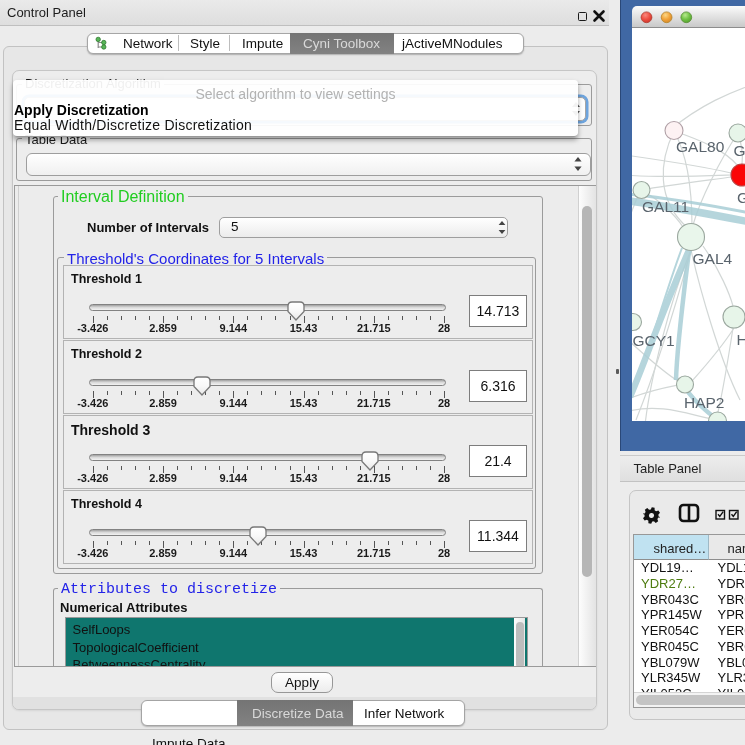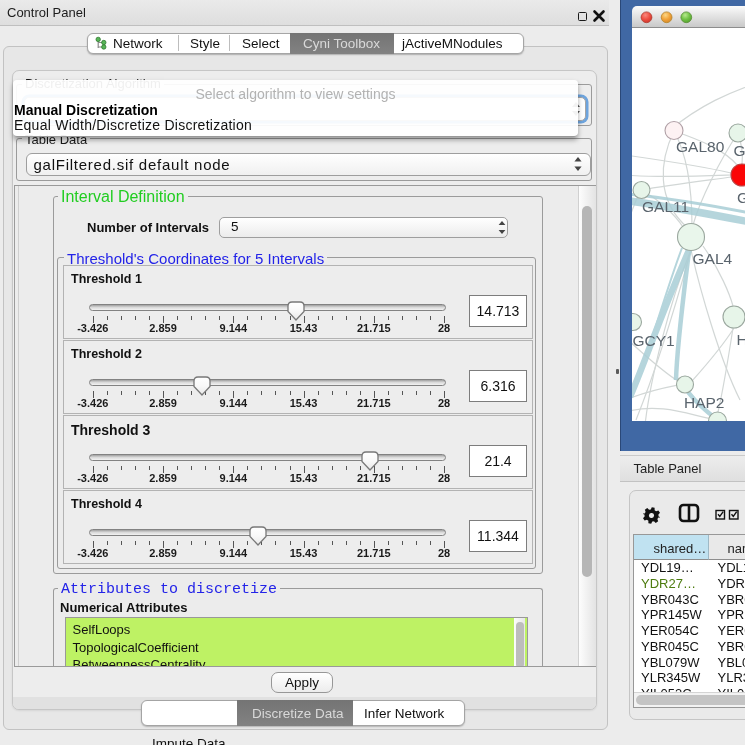--- a/index.html
+++ b/index.html
@@ -27,39 +27,38 @@
 
 <div class="abs" style="left:86.5px;top:32.5px;width:437px;height:21.5px;background:#ffffff;border:1px solid #a6a6a6;border-radius:6px;box-shadow:0 1px 1.5px rgba(0,0,0,0.25);"></div>
 <div class="abs" style="left:178px;top:35px;width:1px;height:16px;background:#bdbdbd;"></div>
 <div class="abs" style="left:229px;top:35px;width:1px;height:16px;background:#bdbdbd;"></div>
 <svg class="abs" style="left:95px;top:36px;" width="13" height="15" viewBox="0 0 13 15">
   <path d="M3.2 4 L3.2 12 M3.2 6.5 L8 6.5 M3.2 11 L8 11" stroke="#8a8a8a" stroke-width="1.2" fill="none"></path>
   <circle cx="3.2" cy="3.4" r="2.2" fill="#57b557" stroke="#2f7a2f" stroke-width="0.8"></circle>
   <circle cx="8.8" cy="6.5" r="2.2" fill="#57b557" stroke="#2f7a2f" stroke-width="0.8"></circle>
   <circle cx="8.8" cy="11" r="2.2" fill="#57b557" stroke="#2f7a2f" stroke-width="0.8"></circle>
 </svg>
-<div class="seglabel" style="left:113px;top:36px;">Network</div>
+<div class="seglabel" style="left:123px;top:36px;">Network</div>
 <div class="seglabel" style="left:190px;top:36px;">Style</div>
-<div class="seglabel" style="left:242px;top:36px;">Select</div>
+<div class="seglabel" style="left:242px;top:36px;">Impute</div>
 <div class="abs" style="left:290px;top:32.5px;width:103.5px;height:21.5px;background:linear-gradient(#747474,#828282);"></div>
 <div class="seglabel" style="left:303px;top:36px;color:#d9d9d9;">Cyni Toolbox</div>
 <div class="seglabel" style="left:402px;top:36px;">jActiveMNodules</div>
 
 <div class="grp" style="left:16px;top:83.5px;width:576px;height:42px;"></div>
 <div class="grpt" style="left:22px;top:75.5px;font-size:13px;color:#1c1c1c;">Discretization Algorithm</div>
 <div class="abs" style="left:24px;top:97px;width:562px;height:24px;background:#fff;border:1px solid #a5a5a5;border-radius:5px;box-shadow:0 0 0 2.5px rgba(95,155,218,0.9);"></div>
 <svg class="abs" style="left:570px;top:101px;" width="12" height="16" viewBox="0 0 12 16">
       <path d="M6 1 L10 6 L2 6 Z" fill="#555"></path>
       <path d="M6 15 L10 10 L2 10 Z" fill="#555"></path>
     </svg>
 
 <div class="grp" style="left:16px;top:138px;width:576px;height:43px;"></div>
 <div class="grpt" style="left:22px;top:131.5px;font-size:13px;color:#1a1a1a;background:#ededed;">Table Data</div>
 <div class="abs" style="left:26px;top:152.5px;width:565px;height:23px;background:linear-gradient(#ffffff,#f0f0f0);border:1px solid #9e9e9e;border-radius:6px;"></div>
-<div class="abs" style="left:33.5px;top:155.5px;font-size:15px;letter-spacing:0.75px;color:#111;">galFiltered.sif default node</div>
 <svg class="abs" style="left:573px;top:156px;" width="10" height="16" viewBox="0 0 10 16">
       <path d="M5 1 L8.6 5.5 L1.4 5.5 Z" fill="#444"></path>
       <path d="M5 15 L8.6 10.5 L1.4 10.5 Z" fill="#444"></path>
     </svg>
 
 <div class="abs" style="left:14px;top:185px;width:582px;height:482px;background:#ececec;border:1px solid #9a9a9a;"></div>
 <div class="abs" style="left:577.5px;top:186px;width:18px;height:480px;background:linear-gradient(to right,#fdfdfd,#e3e3e3);border-left:1px solid #d0d0d0;"></div>
 <div class="abs" style="left:18px;top:186px;width:1px;height:480px;background:#cfcfcf;"></div>
 <div class="abs" style="left:581.5px;top:206px;width:10px;height:371px;background:#b6b6b6;border-radius:5px;"></div>
 
@@ -255,37 +254,37 @@
           <stop offset="0.5" stop-color="#f8f8f8"></stop>
           <stop offset="1" stop-color="#e8e8e8"></stop>
         </linearGradient>
       </defs>
 <path d="M1 5 Q1 1 5 1 L13 1 Q17 1 17 5 L17 10.5 L9 19 L1 10.5 Z" fill="url(#thg3)" stroke="#787878" stroke-width="1.3"></path>
     </svg>
     <div class="abs" style="left:469px;top:520px;width:58px;height:32px;background:#fff;border:1px solid #7d7d7d;font-size:14px;color:#111;text-align:center;line-height:31px;">11.344</div>
 <div class="grp" style="left:52.5px;top:587.5px;width:490px;height:90px;border-bottom:none;"></div>
 <div class="grpt" style="left:58px;top:580.5px;font-size:15px;color:#2323e8;font-family:Liberation Mono, monospace;">Attributes to discretize</div>
 <div class="abs" style="left:60px;top:599.5px;font-size:13px;font-weight:bold;color:#111;">Numerical Attributes</div>
-<div class="abs" style="left:65px;top:617px;width:462.5px;height:49.5px;background:#bef264;border:1px solid #999;overflow:hidden;">
+<div class="abs" style="left:65px;top:617px;width:462.5px;height:49.5px;background:#0f766e;border:1px solid #999;overflow:hidden;">
   <div style="position:absolute;left:6.5px;top:3px;font-size:13px;color:#111;line-height:17.5px;">SelfLoops<br>TopologicalCoefficient<br>BetweennessCentrality</div>
   <div style="position:absolute;right:1.5px;top:0;width:11px;height:49px;background:linear-gradient(to right,#fcfcfc,#e8e8e8);"></div>
   <div style="position:absolute;right:2.5px;top:4px;width:8px;height:46px;background:#bdbdbd;border-radius:4px;"></div>
 </div>
 <div class="abs" style="left:15px;top:667px;width:580px;height:30px;background:#ededed;"></div>
 <div class="abs" style="left:271px;top:671.5px;width:62px;height:21.5px;background:linear-gradient(#ffffff,#ececec);border:1px solid #979797;border-radius:7px;font-size:13.5px;color:#111;text-align:center;line-height:20px;">Apply</div>
 
 <div class="abs" style="left:141px;top:700px;width:324px;height:25.5px;background:#ffffff;border:1px solid #a4a4a4;border-radius:6px;box-shadow:0 1px 1.5px rgba(0,0,0,0.22);"></div>
 <div class="abs" style="left:237px;top:700px;width:116px;height:25.5px;background:linear-gradient(#747474,#828282);"></div>
 <div class="seglabel" style="left:152px;top:736px;">Impute Data</div>
 <div class="seglabel" style="left:252px;top:705.5px;color:#d9d9d9;">Discretize Data</div>
 <div class="seglabel" style="left:364px;top:705.5px;">Infer Network</div>
 
 <div class="abs" style="left:13px;top:80px;width:565px;height:57px;background:rgba(255,255,255,0.93);border-radius:4px;border-bottom:1px solid #999;box-shadow:0 3px 5px rgba(0,0,0,0.35);"></div>
 <div class="abs" style="left:13px;top:86px;width:565px;text-align:center;font-size:14px;color:#b2b2b2;">Select algorithm to view settings</div>
-<div class="abs" style="left:14px;top:102px;font-size:14px;font-weight:bold;color:#000;">Manual Discretization</div>
+<div class="abs" style="left:14px;top:102px;font-size:14px;font-weight:bold;color:#000;">Apply Discretization</div>
 <div class="abs" style="left:14px;top:117px;font-size:14px;letter-spacing:0.25px;color:#111;">Equal Width/Discretize Discretization</div>
 <div class="abs" style="left:615.5px;top:368.5px;width:3px;height:5px;background:#5a5a5a;border-radius:1px;"></div>
 <div class="abs" style="left:620px;top:0;width:125px;height:451px;background:#4068a4;border-left:1px solid #2a4878;"></div>
 
 <div class="abs" style="left:632px;top:6px;width:113px;height:22px;background:linear-gradient(#fbfbfb,#c9c9c9);border-radius:5px 0 0 0;border-bottom:1px solid #8d8d8d;"></div>
 <svg class="abs" style="left:632px;top:6px;" width="113" height="22" viewBox="0 0 113 22">
   <defs>
     <radialGradient id="tlr" cx="0.4" cy="0.3" r="0.8">
           <stop offset="0" stop-color="#f9897d"></stop>
           <stop offset="0.5" stop-color="#ee4f42"></stop>

